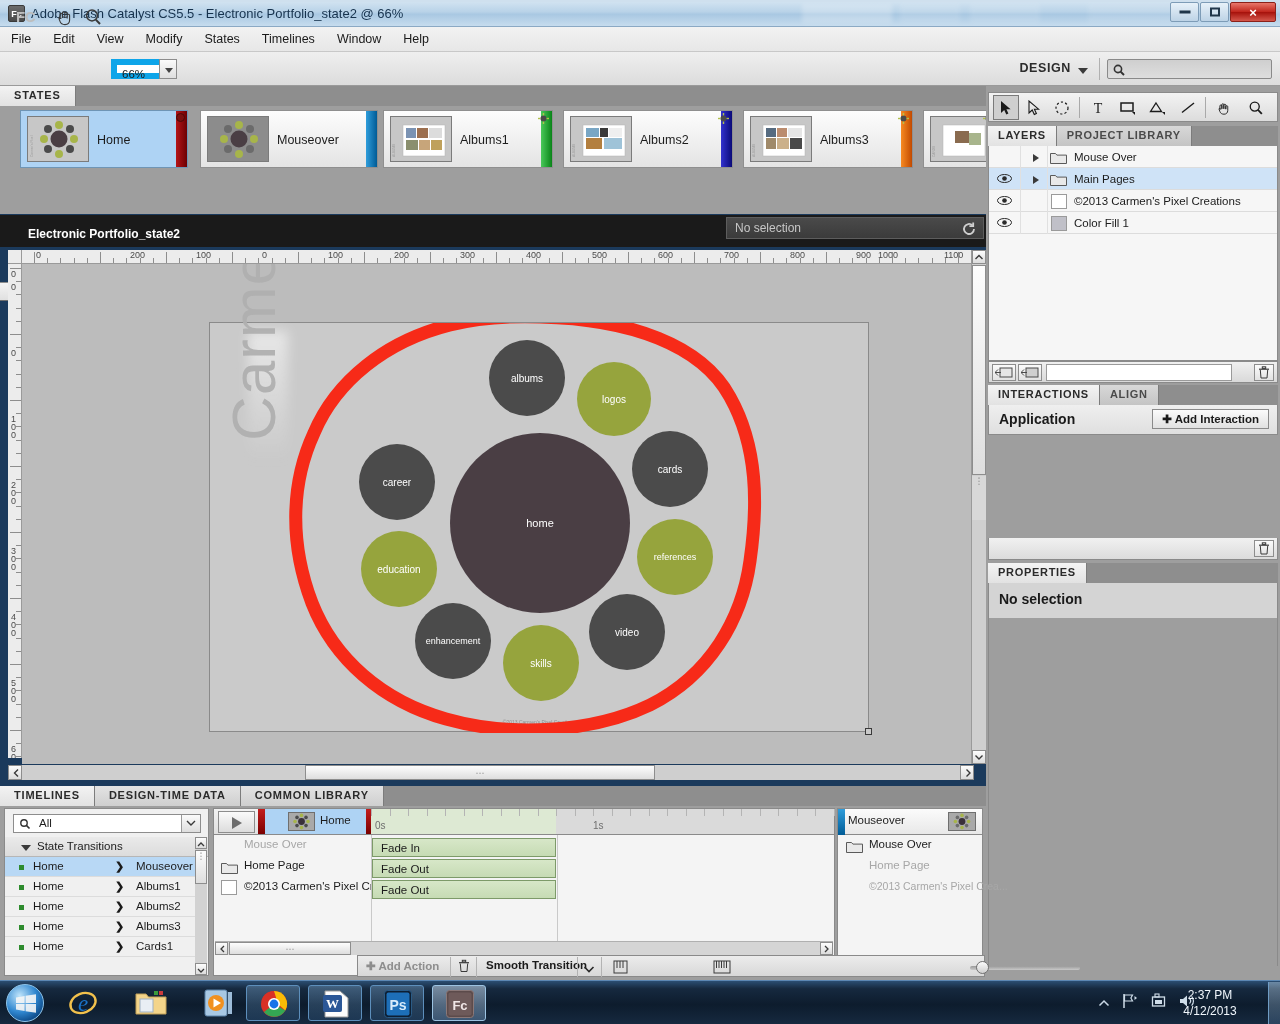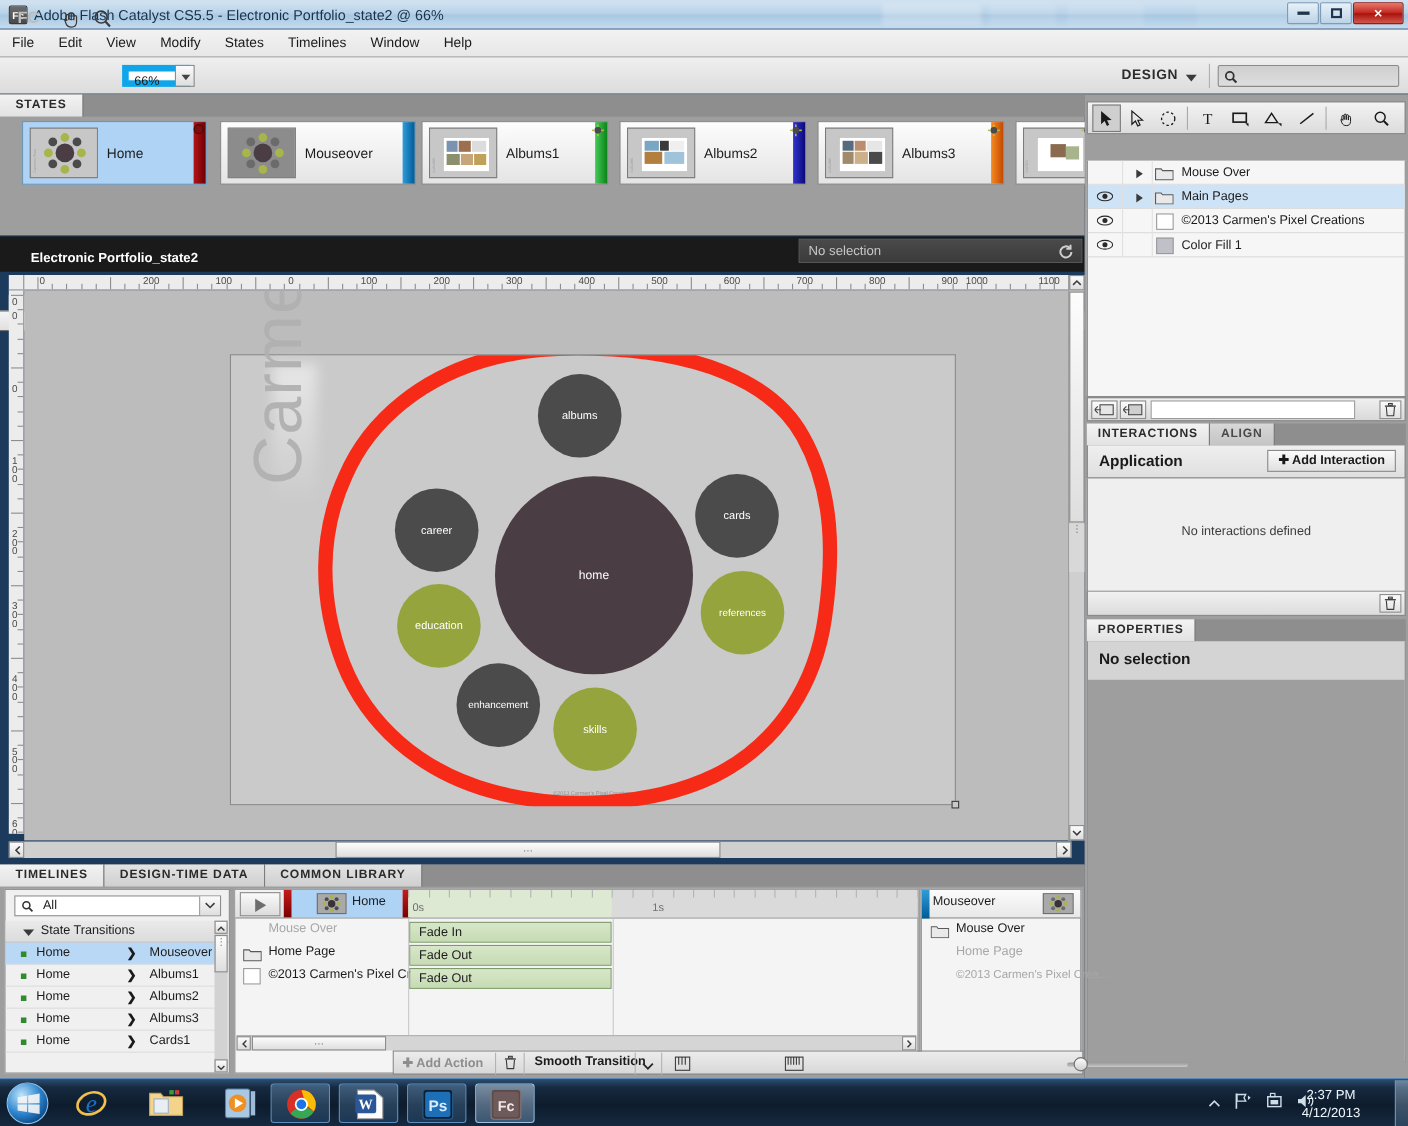--- a/index.html
+++ b/index.html
@@ -1005,25 +1005,31 @@
     <div class="artboard">
       <div class="smudge"></div>
       <div class="carmen-word">Carmen</div>
 
       <div class="bubble" style="left:240px;top:110px;width:180px;height:180px;background:#4a3e44;font-size:11px;">
           <span>home</span>
         </div>
       <div class="bubble" style="left:279px;top:17px;width:76px;height:76px;background:#4b4b4b;font-size:10px;">
           <span>albums</span>
         </div>
+      <div class="bubble" style="left:367px;top:39px;width:74px;height:74px;background:#96a43d;font-size:10px;">
+          <span>logos</span>
+        </div>
       <div class="bubble" style="left:422px;top:108px;width:76px;height:76px;background:#4b4b4b;font-size:10px;">
           <span>cards</span>
         </div>
       <div class="bubble" style="left:427px;top:196px;width:76px;height:76px;background:#96a43d;font-size:9px;">
           <span>references</span>
+        </div>
+      <div class="bubble" style="left:379px;top:271px;width:76px;height:76px;background:#4b4b4b;font-size:10px;">
+          <span>video</span>
         </div>
       <div class="bubble" style="left:293px;top:302px;width:76px;height:76px;background:#96a43d;font-size:10px;">
           <span>skills</span>
         </div>
       <div class="bubble" style="left:205px;top:280px;width:76px;height:76px;background:#4b4b4b;font-size:9px;">
           <span>enhancement</span>
         </div>
       <div class="bubble" style="left:151px;top:208px;width:76px;height:76px;background:#96a43d;font-size:10px;">
           <span>education</span>
         </div>
@@ -1122,20 +1128,24 @@
         </svg>
       </div>
       <div class="tool" style="left:254px;">
         <svg width="18" height="18" viewBox="0 0 20 20">
           <circle cx="8.6" cy="8.4" r="5" fill="none" stroke="#1a1a1a" stroke-width="1.5"></circle>
           <line x1="12.2" y1="12.2" x2="16.5" y2="16.5" stroke="#1a1a1a" stroke-width="2"></line>
         </svg>
       </div>
     </div>
 
+    <div class="ltabs">
+      <div class="ltab">LAYERS</div>
+      <div class="ltab inactive">PROJECT LIBRARY</div>
+    </div>
 
     <div class="layers-list">
       <div class="layer-row">
         <div class="lr-col2"></div>
         <div class="lr-col3"></div>
         <div class="disc"></div>
         <div class="lfolder">
           <svg width="17" height="13" viewBox="0 0 17 13">
               <path d="M0.5 2.5 h5 l1.4 1.6 H16.5 V12.5 H0.5 Z" fill="#e9e9e9" stroke="#5a5a5a"></path>
             </svg>
@@ -1214,23 +1224,20 @@
 
     <div class="itabs">
       <div class="ltab">INTERACTIONS</div>
       <div class="ltab inactive">ALIGN</div>
     </div>
     <div class="ipanel-head">
       <div class="ipanel-title">Application</div>
       <div class="add-btn">
         <span>✚</span> <span>Add Interaction</span>
       </div>
-    </div>
-    <div class="ipanel-body">
-      <div class="ipanel-msg">No interactions defined</div>
     </div>
     <div class="ipanel-foot">
       <div class="lf-btn" style="right:3px;top:2px;width:20px;">
         <svg width="12" height="13" viewBox="0 0 12 13" style="margin:1px 3px">
             <rect x="1" y="2.6" width="10" height="1.2" fill="#3a3a3a"></rect>
             <path d="M2.3 4 L3 12 H9 L9.7 4" fill="none" stroke="#3a3a3a"></path>
             <rect x="4.3" y="0.8" width="3.4" height="1.6" fill="none" stroke="#3a3a3a"></rect>
           </svg>
       </div>
     </div>

